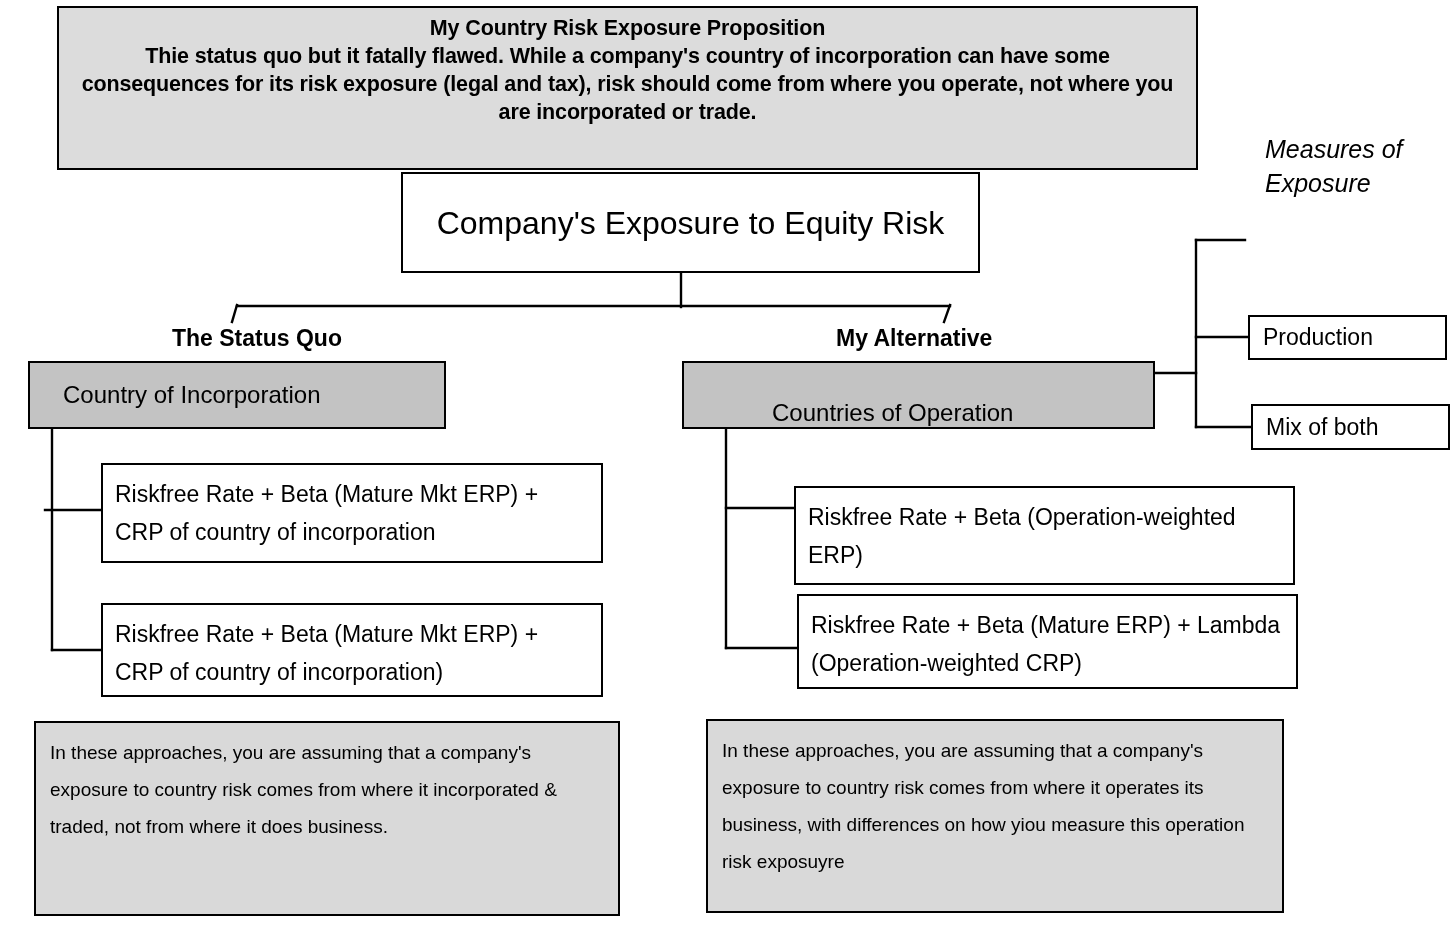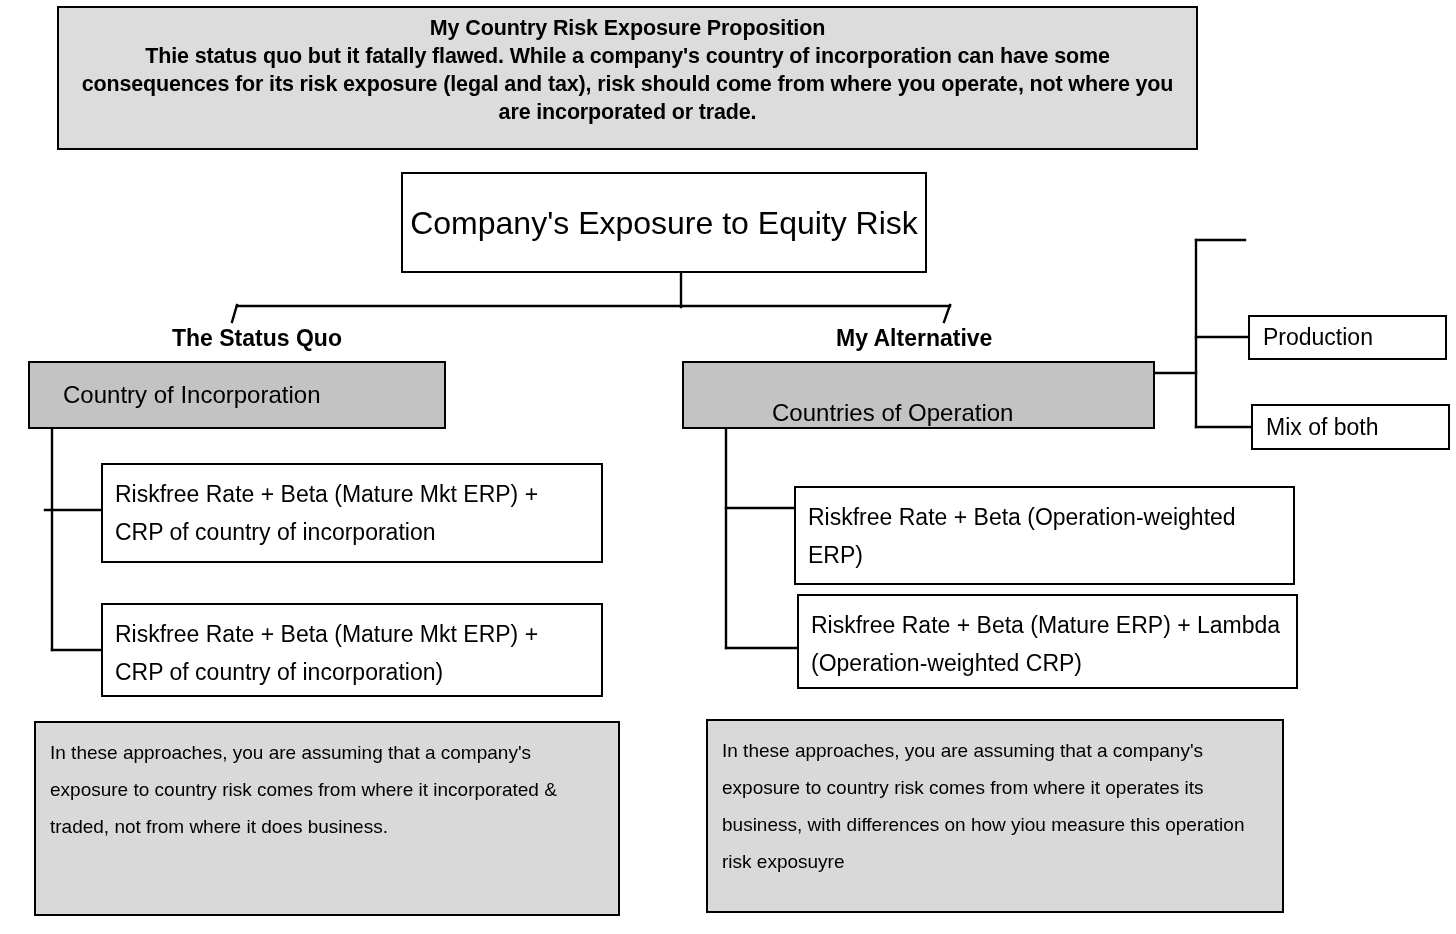--- a/index.html
+++ b/index.html
@@ -34,21 +34,21 @@
   }
   .box-shaded {
     background: #c3c3c3;
   }
 
   
   #proposition-banner {
     left: 57px;
     top: 6px;
     width: 1141px;
-    height: 144px;
+    height: 164px;
     border: 2px solid #000000;
     background: #dcdcdc;
     padding: 7px 14px 0 14px;
     text-align: center;
   }
   #proposition-title {
     font-weight: bold;
     font-size: 21.5px;
     line-height: 27px;
     letter-spacing: -0.1px;
@@ -57,21 +57,21 @@
     font-weight: bold;
     font-size: 21.5px;
     line-height: 28px;
     letter-spacing: -0.15px;
   }
 
   
   #root-box {
     left: 401px;
     top: 172px;
-    width: 526px;
+    width: 579px;
     height: 101px;
     display: flex;
     align-items: center;
     justify-content: center;
   }
   #root-box-label {
     font-size: 32px;
     line-height: 36px;
     font-weight: 400;
   }
@@ -205,20 +205,24 @@
   <div class="box box-shaded" id="countries-operation-box">
     <span class="cat-label">Countries of Operation</span>
   </div>
 
   <div class="box formula-box" id="formula-left-1">Riskfree Rate + Beta (Mature Mkt ERP) + CRP of country of incorporation</div>
   <div class="box formula-box" id="formula-left-2">Riskfree Rate + Beta (Mature Mkt ERP) + CRP of country of incorporation)</div>
 
   <div class="box formula-box" id="formula-right-1">Riskfree Rate + Beta (Operation-weighted ERP)</div>
   <div class="box formula-box" id="formula-right-2">Riskfree Rate + Beta (Mature ERP) + Lambda (Operation-weighted CRP)</div>
 
+  <div id="measures-title">
+    <div>Measures of</div>
+    <div>Exposure</div>
+  </div>
 
   <div class="box measure-box" id="measure-production">
     <span class="measure-label">Production</span>
   </div>
   <div class="box measure-box" id="measure-mix">
     <span class="measure-label">Mix of both</span>
   </div>
 
   <div class="box box-grey note-box" id="note-left">In these approaches, you are assuming that a company's exposure to country risk comes from where it incorporated &amp; traded, not from where it does business.</div>
   <div class="box box-grey note-box" id="note-right">In these approaches, you are assuming that a company's exposure to country risk comes from where it operates its business, with differences on how yiou measure this operation risk exposuyre</div>

